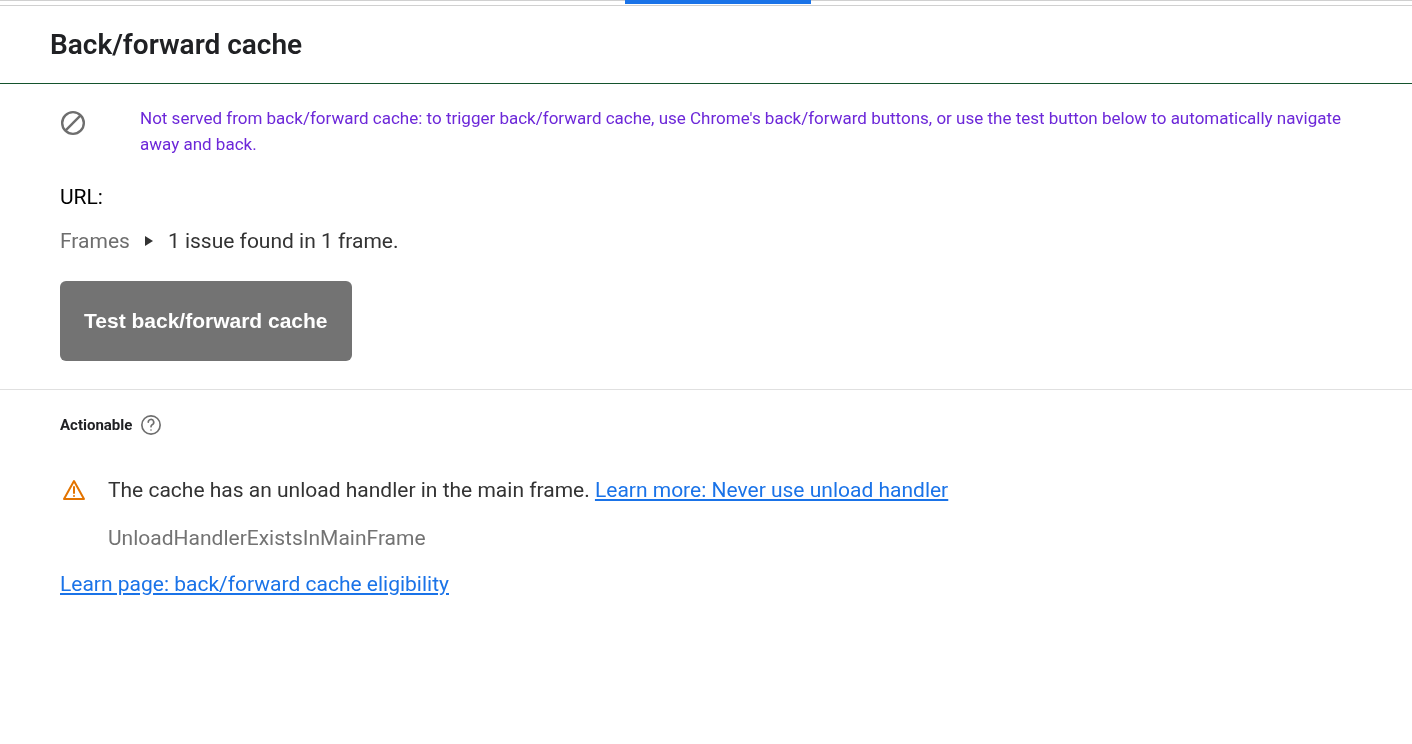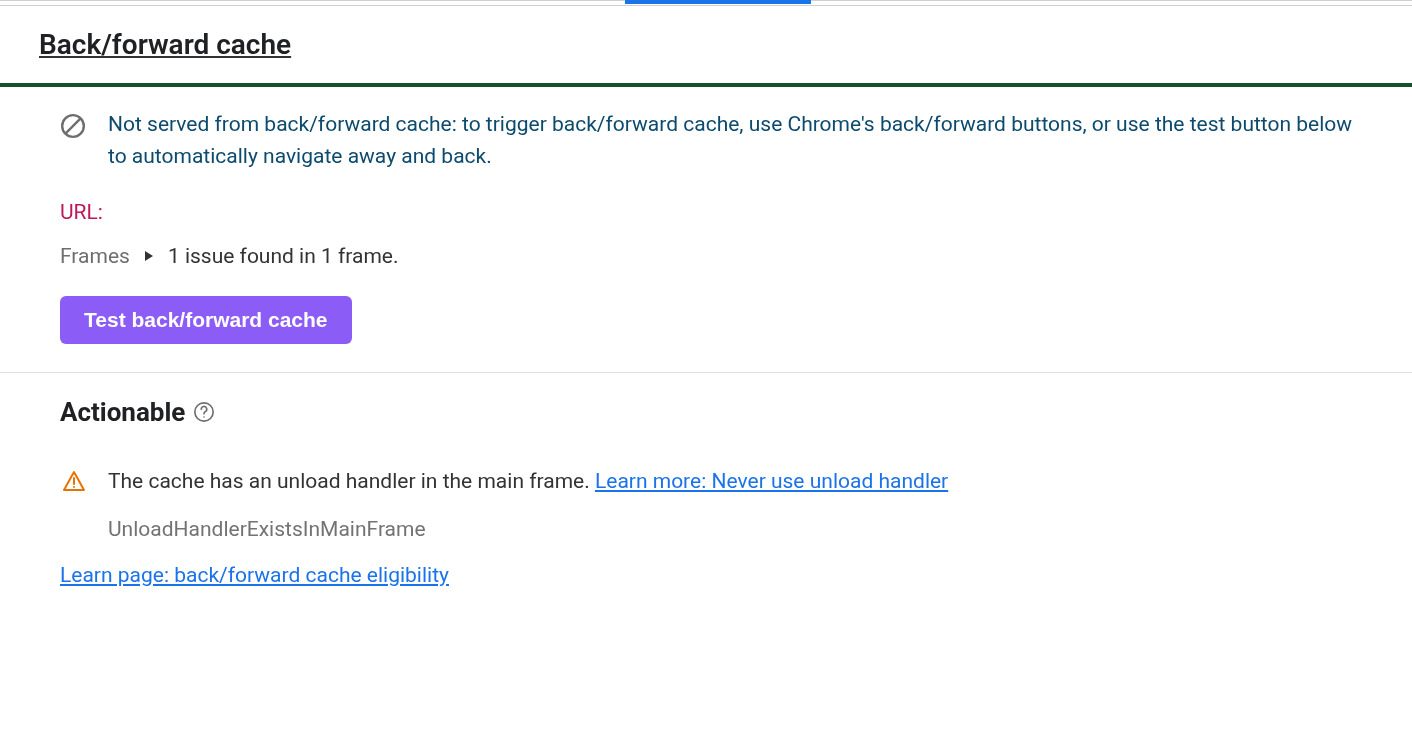--- a/index.html
+++ b/index.html
@@ -23,23 +23,22 @@
     }
     .top-bar-indicator {
       position: absolute;
       top: -1px;
       height: 4px;
       left: 625px;
       width: 186px;
       background: #1a73e8;
     }
     .panel-header {
-      padding: 22px 50px 22px 39px;
-      border-bottom: 4px solid #14532d;
-      text-decoration: underline;
+      padding: 22px 50px 22px 50px;
+      border-bottom: 1px solid #14532d;
     }
     .panel-header h1 {
       font-size: 28px;
       font-weight: 600;
       color: #202124;
     }
     .main-section {
       padding: 22px 50px 28px 60px;
       border-bottom: 1px solid #e0e0e0;
     }
@@ -52,33 +51,34 @@
     .ban-icon {
       flex: none;
       width: 26px;
       height: 26px;
       margin-top: 4px;
     }
     .ban-icon svg {
       display: block;
     }
     .info-text {
-      font-size: 21px;
+      font-size: 17px;
       line-height: 1.5;
-      color: #0c4a6e;
+      color: #6d28d9;
+      margin-left: 32px;
     }
     .kv-row {
       display: flex;
       align-items: center;
       gap: 12px;
       margin-bottom: 20px;
       font-size: 21px;
     }
     .kv-label {
-      color: #be185d;
+      color: #000000;
     }
     .kv-value {
       color: #333;
     }
     .frames-row {
       display: flex;
       align-items: center;
       gap: 14px;
       margin-bottom: 28px;
       font-size: 21px;
@@ -90,40 +90,40 @@
       display: inline-block;
       cursor: pointer;
     }
     .disclosure-triangle svg {
       display: block;
     }
     .frames-summary {
       color: #333;
     }
     .primary-button {
-      background: #8b5cf6;
+      background: #737373;
       color: #fff;
       border: none;
       border-radius: 6px;
       font-size: 21px;
       font-weight: 600;
-      padding: 12px 24px;
+      padding: 28px 24px;
       cursor: pointer;
     }
     .actionable-section {
       padding: 24px 60px 30px 60px;
     }
     .section-heading {
       display: flex;
       align-items: center;
       gap: 8px;
       margin-bottom: 42px;
     }
     .section-heading-title {
-      font-size: 26px;
+      font-size: 15px;
       font-weight: 700;
       color: #202124;
     }
     .help-icon {
       width: 22px;
       height: 22px;
       color: #6e6e6e;
     }
     .help-icon svg {
       display: block;

